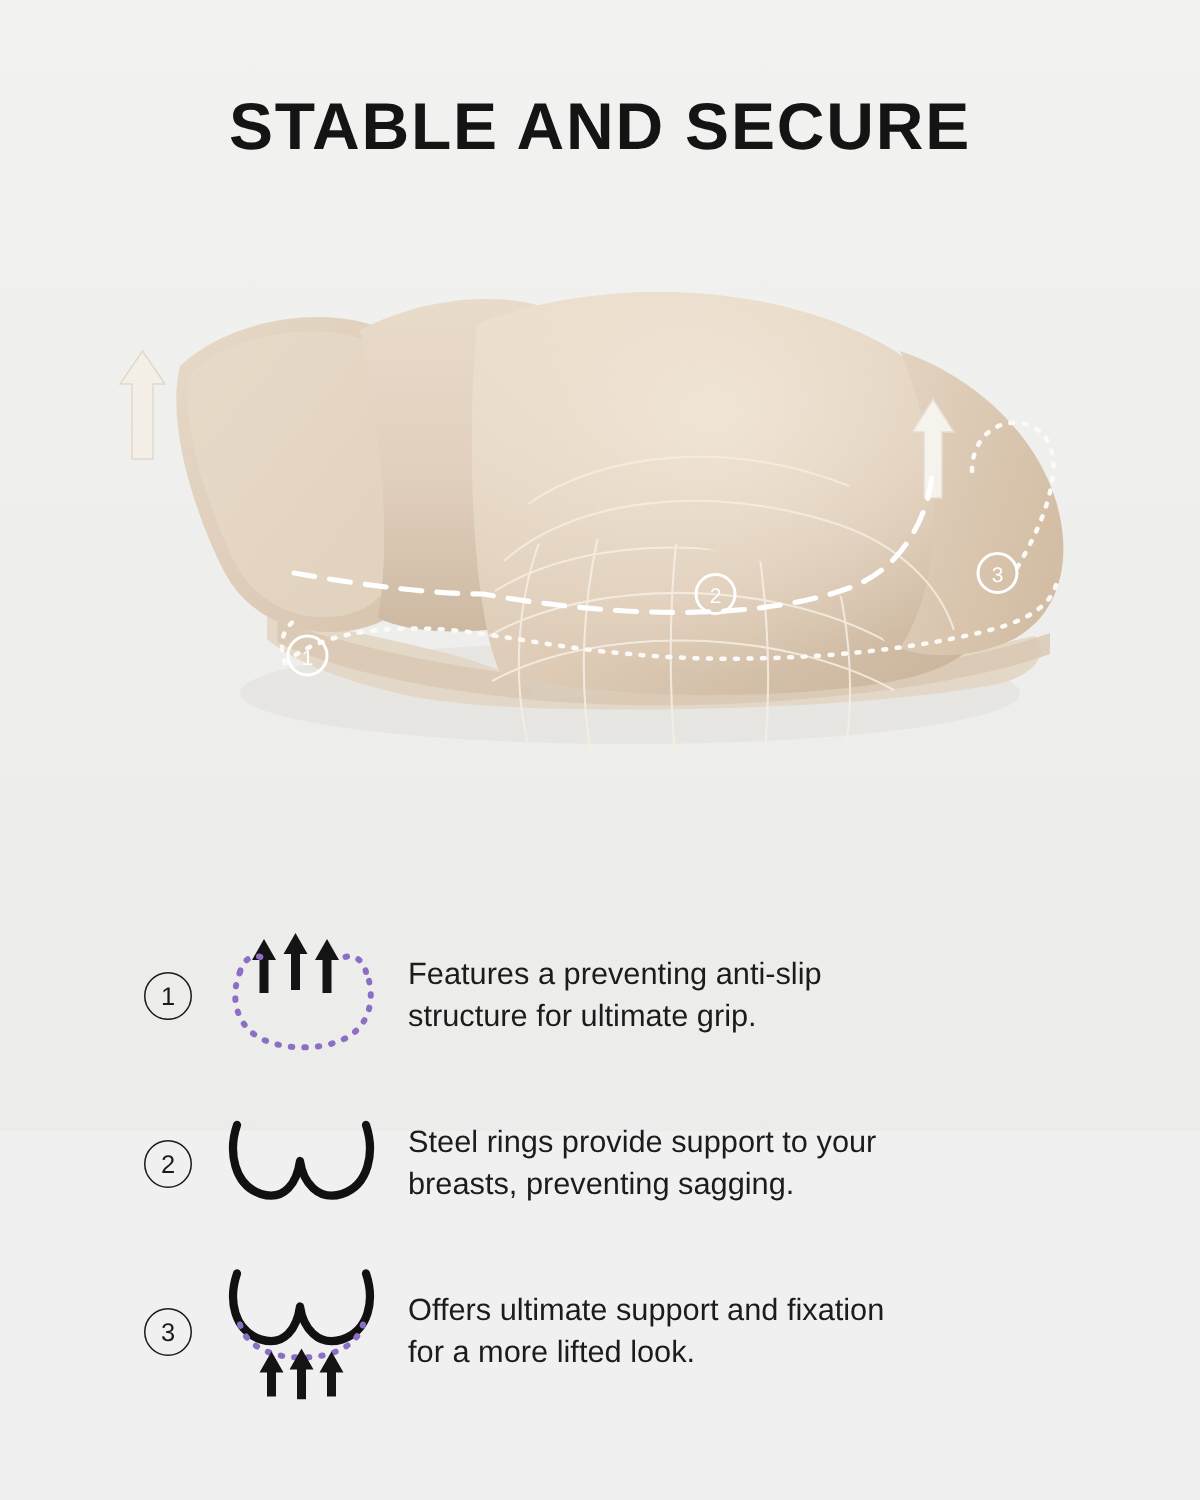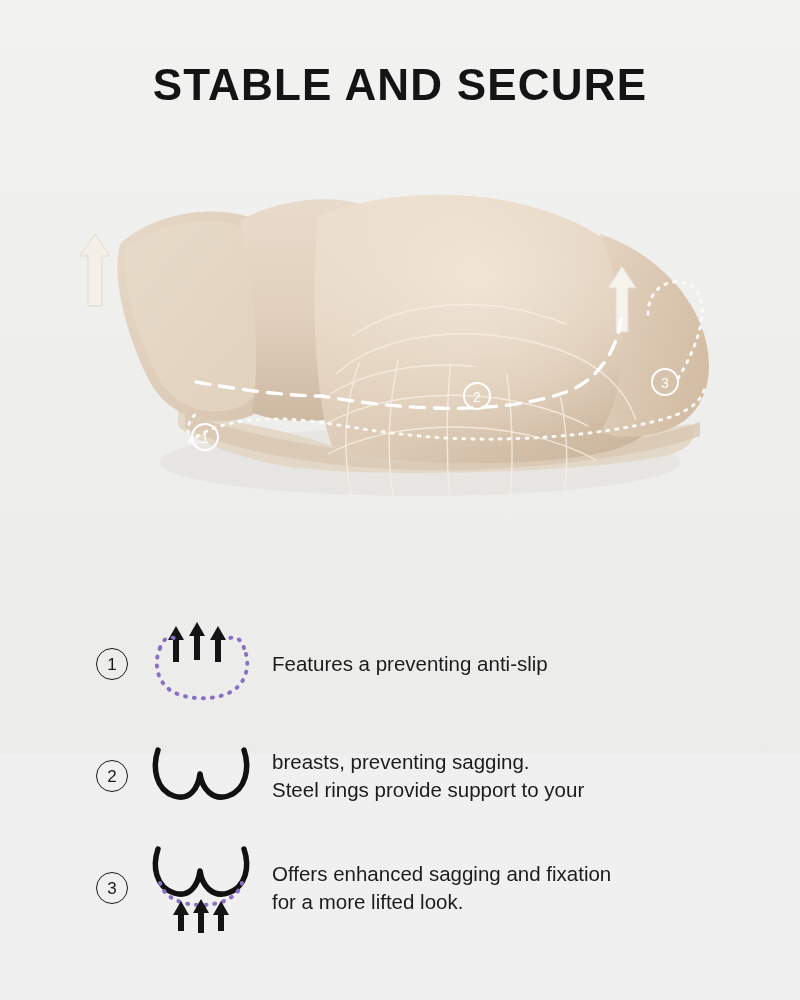--- a/index.html
+++ b/index.html
@@ -225,53 +225,54 @@
             <path d="M76,4 L84,18 L79,18 L79,40 L73,40 L73,18 L68,18 Z"></path>
           </g>
 
           <path d="M18,26 C12,40 14,58 28,68 C44,79 76,79 92,68 C106,58 108,40 102,26" fill="none" stroke="#8b6fc4" stroke-width="4" stroke-dasharray="1 8" stroke-linecap="round"></path>
           <path d="M18,26 C20,18 26,14 32,16" fill="none" stroke="#8b6fc4" stroke-width="4" stroke-dasharray="1 8" stroke-linecap="round"></path>
           <path d="M102,26 C100,18 94,14 88,16" fill="none" stroke="#8b6fc4" stroke-width="4" stroke-dasharray="1 8" stroke-linecap="round"></path>
         </svg>
       </div>
       <div class="feature-text">
         <div>Features a preventing anti-slip</div>
+        <div>structure for ultimate grip.</div>
       </div>
     </div>
 
     <div class="feature-row">
       <div class="feature-num">
         <span class="circle-num">2</span>
       </div>
       <div class="feature-icon">
         <svg width="120" height="84" viewBox="0 0 120 84" xmlns="http://www.w3.org/2000/svg">
           <path d="M16,16 C10,34 14,56 32,62 C48,67 56,54 58,40 C60,54 70,67 86,62 C104,56 108,34 102,16" fill="none" stroke="#111111" stroke-width="5.5" stroke-linecap="round" stroke-linejoin="round"></path>
         </svg>
       </div>
       <div class="feature-text">
+        <div>Steel rings provide support to your</div>
         <div>breasts, preventing sagging.</div>
-        <div>Steel rings provide support to your</div>
       </div>
     </div>
 
     <div class="feature-row">
       <div class="feature-num">
         <span class="circle-num">3</span>
       </div>
       <div class="feature-icon">
         <svg width="120" height="90" viewBox="0 0 120 90" xmlns="http://www.w3.org/2000/svg">
           <path d="M16,6 C10,24 14,44 32,50 C48,55 56,42 58,28 C60,42 70,55 86,50 C104,44 108,24 102,6" fill="none" stroke="#111111" stroke-width="5.5" stroke-linecap="round" stroke-linejoin="round"></path>
           <path d="M18,40 C22,54 38,62 59,62 C80,62 96,54 100,40" fill="none" stroke="#8b6fc4" stroke-width="4" stroke-dasharray="1 8" stroke-linecap="round"></path>
           <g fill="#141414">
             <path d="M36,88 L36,72 L31,72 L39,58 L47,72 L42,72 L42,88 Z"></path>
             <path d="M56,90 L56,70 L51,70 L59,56 L67,70 L62,70 L62,90 Z"></path>
             <path d="M76,88 L76,72 L71,72 L79,58 L87,72 L82,72 L82,88 Z"></path>
           </g>
         </svg>
       </div>
       <div class="feature-text">
-        <div>Offers enhanced sagging and fixation</div>
+        <div>Offers ultimate support and fixation</div>
         <div>for a more lifted look.</div>
       </div>
     </div>
 
   </div>
 </div>
 
 </body></html>

